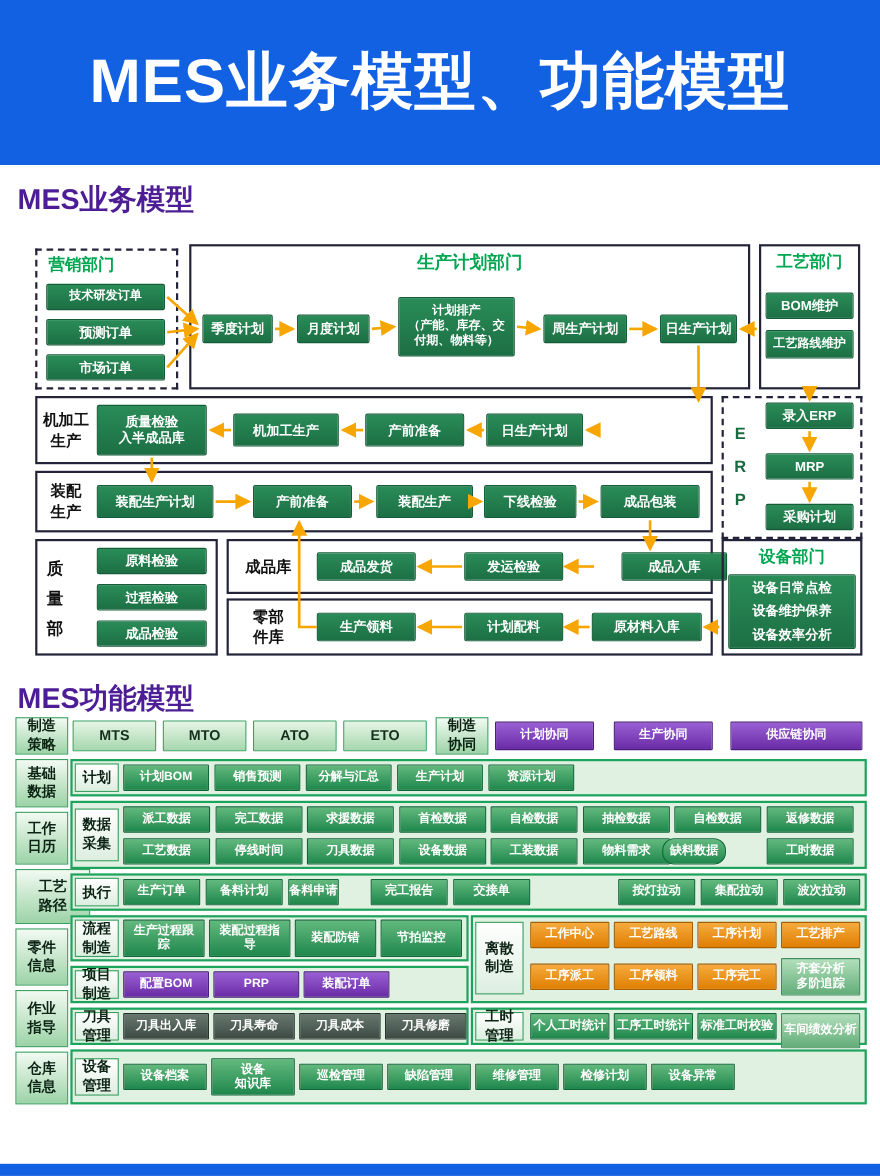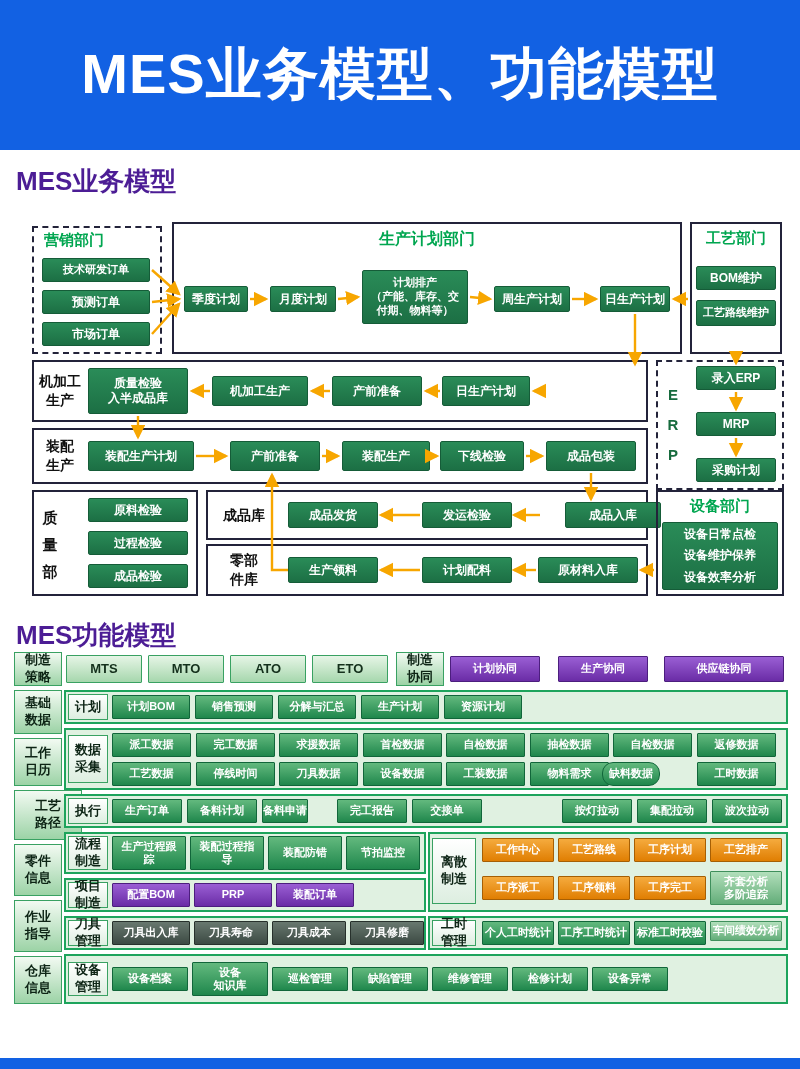--- a/index.html
+++ b/index.html
@@ -221,21 +221,21 @@
   <div class="cell cd" style="left:194px;top:921px;width:74px;height:24px;">刀具寿命</div>
   <div class="cell cd" style="left:272px;top:921px;width:74px;height:24px;">刀具成本</div>
   <div class="cell cd" style="left:350px;top:921px;width:74px;height:24px;">刀具修磨</div>
 
   <div class="panel" style="left:428px;top:916px;width:360px;height:34px;"></div>
   <div class="rlab" style="left:432px;top:920px;width:44px;height:26px;">工时
 管理</div>
   <div class="cell cg" style="left:482px;top:921px;width:72px;height:24px;">个人工时统计</div>
   <div class="cell cg" style="left:558px;top:921px;width:72px;height:24px;">工序工时统计</div>
   <div class="cell cg" style="left:634px;top:921px;width:72px;height:24px;">标准工时校验</div>
-  <div class="cell cg2" style="left:710px;top:921px;width:72px;height:20px;font-family:Liberation Serif, serif;">车间绩效分析</div>
+  <div class="cell cg2" style="left:710px;top:921px;width:72px;height:32px;font-family:Liberation Serif, serif;">车间绩效分析</div>
 
   <div class="panel" style="left:64px;top:954px;width:724px;height:50px;"></div>
   <div class="rlab" style="left:68px;top:962px;width:40px;height:34px;">设备
 管理</div>
   <div class="cell cg" style="left:112px;top:967px;width:76px;height:24px;">设备档案</div>
   <div class="cell cg" style="left:192px;top:962px;width:76px;height:34px;">设备
 知识库</div>
   <div class="cell cg" style="left:272px;top:967px;width:76px;height:24px;">巡检管理</div>
   <div class="cell cg" style="left:352px;top:967px;width:76px;height:24px;">缺陷管理</div>
   <div class="cell cg" style="left:432px;top:967px;width:76px;height:24px;">维修管理</div>

